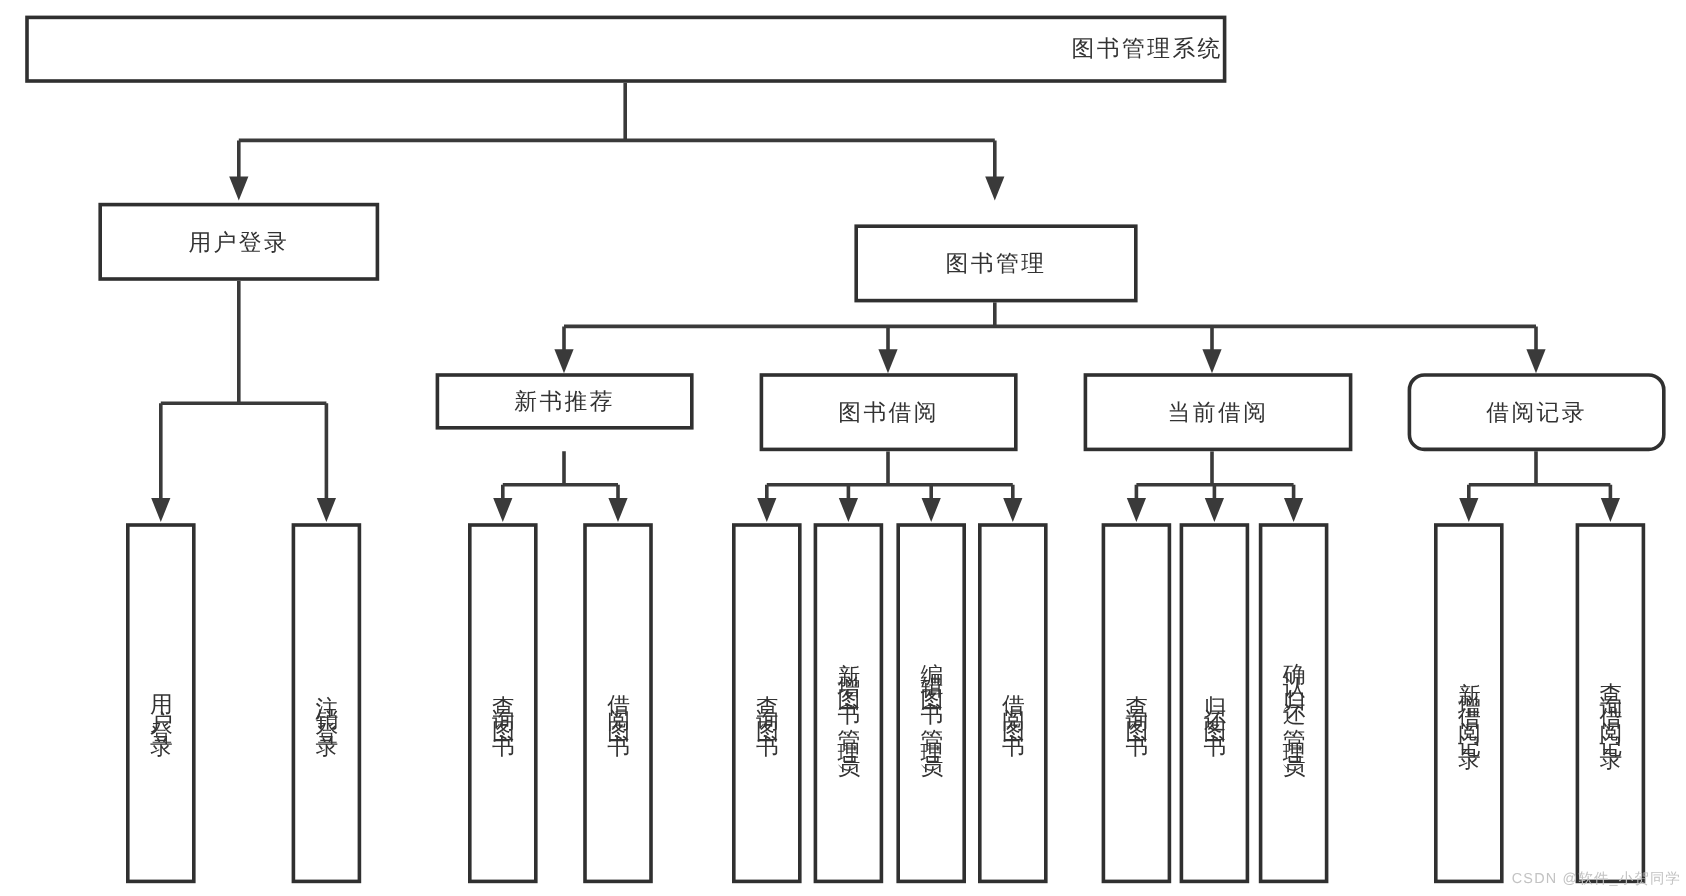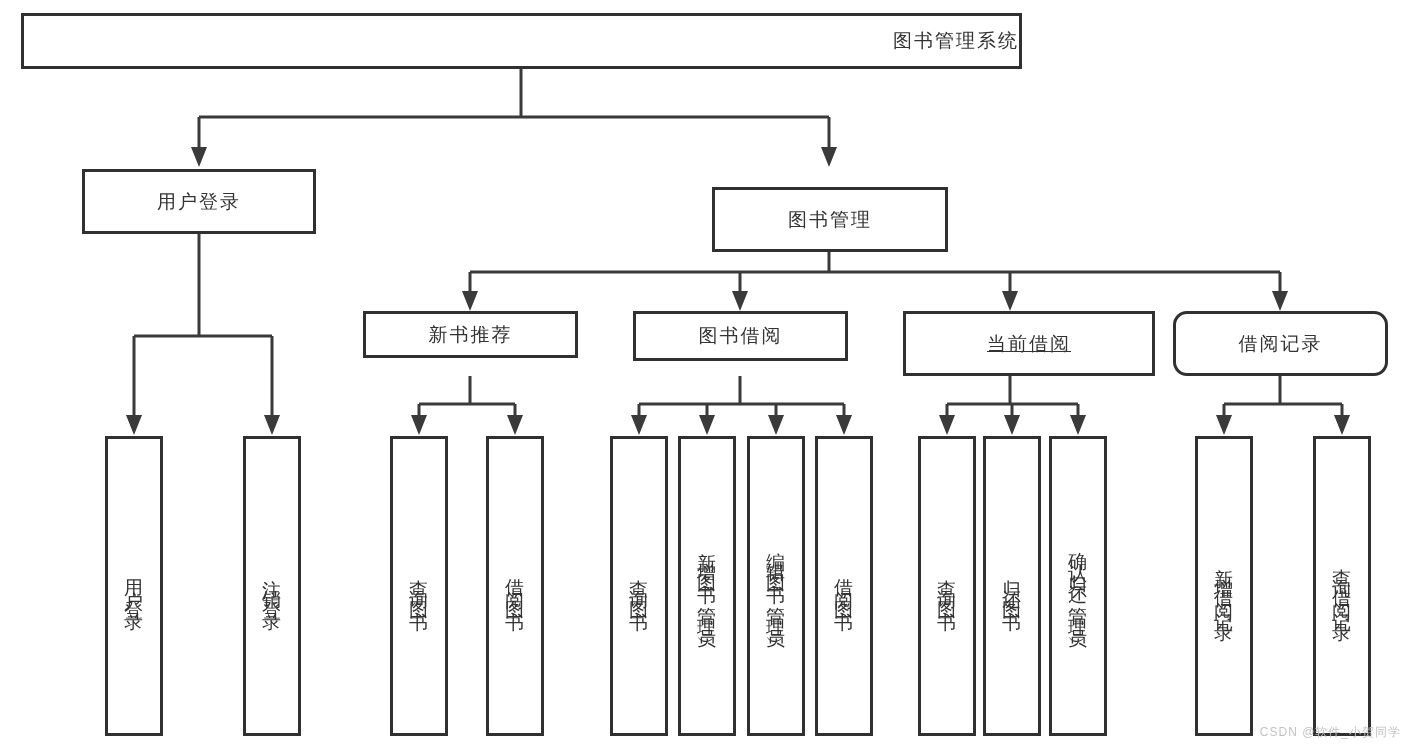--- a/index.html
+++ b/index.html
@@ -90,24 +90,24 @@
   <div class="box h" style="left:82px;top:169px;width:234px;height:65px;">
     <span>用户登录</span>
   </div>
   <div class="box h" style="left:712px;top:187px;width:236px;height:65px;">
     <span>图书管理</span>
   </div>
 
   <div class="box h" style="left:363px;top:311px;width:215px;height:47px;">
     <span>新书推荐</span>
   </div>
-  <div class="box h" style="left:633px;top:311px;width:215px;height:50px;">
+  <div class="box h" style="left:633px;top:311px;width:215px;height:65px;">
     <span>图书借阅</span>
   </div>
-  <div class="box h" style="left:903px;top:311px;width:252px;height:65px;text-decoration:underline;">
+  <div class="box h" style="left:903px;top:311px;width:224px;height:65px;">
     <span>当前借阅</span>
   </div>
   <div class="box h" style="left:1173px;top:311px;width:215px;height:65px;border-radius:14px;">
     <span>借阅记录</span>
   </div>
 
   <div class="box v" style="left:105px;width:58px;">
     <span class="vtext">用户登录</span>
   </div>
   <div class="box v" style="left:243px;width:58px;">

